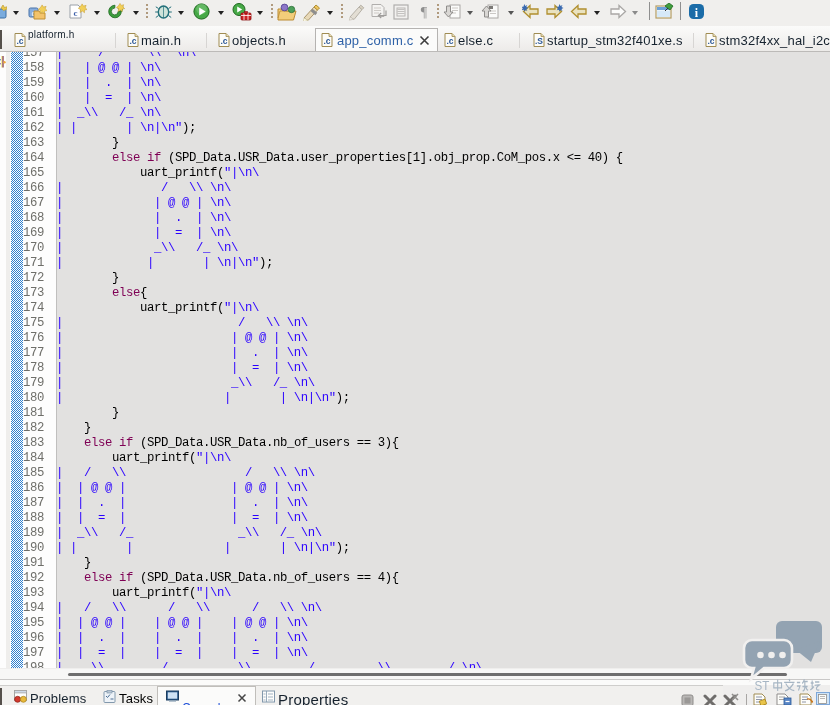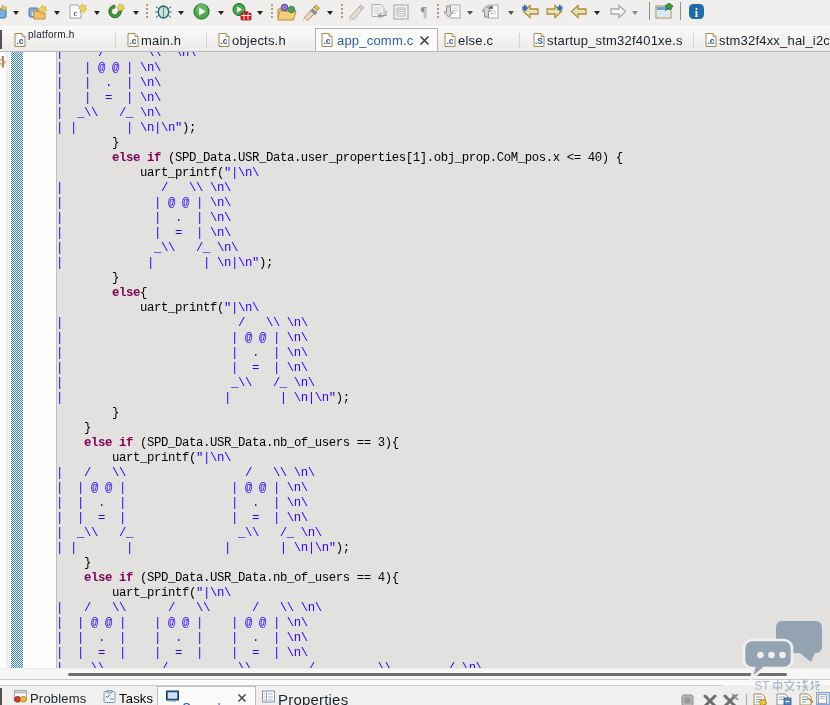--- a/index.html
+++ b/index.html
@@ -10,21 +10,21 @@
 #codebg{position:absolute;left:57px;top:0;right:0;bottom:0;background:#e2e1e0}
 #hatch{position:absolute;left:11px;top:0;width:12px;bottom:0;
  background-image:conic-gradient(#2f80cf 25%,#fdfdfd 0 50%,#2f80cf 0 75%,#fdfdfd 0);
  background-size:2px 2px}
 #rulerline{position:absolute;left:9px;top:0;width:1px;bottom:0;background:#e4e3e2}
 #gutsep{position:absolute;left:56px;top:0;width:1px;bottom:0;background:#c0bfbe;z-index:3}
 pre{font-family:"Liberation Mono",monospace;font-size:12.3px;letter-spacing:-0.3833px;line-height:15px;white-space:pre}
 #nums{position:absolute;left:23px;top:-6.4px;color:#6f6f6a;z-index:2}
 #code{position:absolute;left:0;top:-6.4px;padding-left:56px;color:#000;z-index:2}
 .s{color:#2a00ff}
-.k{color:#7f0055;font-weight:bold}
+.k{color:#7f0055;font-weight:normal}
 
 #toolbar{position:absolute;left:0;top:0;width:830px;height:26px;background:#f0efed}
 .dd{position:absolute;width:0;height:0;border-left:3.5px solid transparent;border-right:3.5px solid transparent;border-top:4px solid #222;top:11px}
 .dsep{position:absolute;top:4px;width:2px;height:16px;
  background-image:linear-gradient(#b09a7e 2px,transparent 0);background-size:2px 4px}
 .lsep{position:absolute;top:2px;width:1px;height:18px;background:#8f8f8f}
 
 #tabbar{position:absolute;left:0;top:26px;width:830px;height:26px;
  background:linear-gradient(#fbfbfa,#eceae8)}
 #tabbar .edge{position:absolute;left:0;top:4px;width:2px;bottom:3px;background:#55504b}
@@ -230,20 +230,62 @@
  <div id="rulerline"></div>
  <div id="hatch"></div>
  <div class="abs" style="left:6px;top:0;width:4px;height:100%;background:#efeeec"></div>
 <svg class="abs" style="left:0px;top:3px;z-index:4" width="7" height="14" viewBox="0 0 7 14">
 <rect x="1" y="1" width="1.3" height="11.5" fill="#f2eca2"></rect>
 <rect x="2.3" y="1" width="1.4" height="11.5" fill="#8c4a52"></rect>
 <rect x="0" y="4" width="1" height="1.4" fill="#7a8fd0"></rect>
 <rect x="0" y="8" width="1" height="1.4" fill="#9a86c0"></rect>
 <circle cx="4.5" cy="7.2" r="1.2" fill="#f0a83a"></circle>
 </svg>
+ <pre id="nums">157
+158
+159
+160
+161
+162
+163
+164
+165
+166
+167
+168
+169
+170
+171
+172
+173
+174
+175
+176
+177
+178
+179
+180
+181
+182
+183
+184
+185
+186
+187
+188
+189
+190
+191
+192
+193
+194
+195
+196
+197
+198</pre>
  <div id="gutsep"></div>
  <pre id="code"><span class="s">|     /      \\  \n\</span>
 <span class="s">|   | @ @ | \n\</span>
 <span class="s">|   |  .  | \n\</span>
 <span class="s">|   |  =  | \n\</span>
 <span class="s">|  _\\   /_ \n\</span>
 <span class="s">| |       | \n|\n"</span>);
         }
         <span class="k">else</span> <span class="k">if</span> (SPD_Data.USR_Data.user_properties[1].obj_prop.CoM_pos.x &lt;= 40) {
             uart_printf(<span class="s">"|\n\</span>

